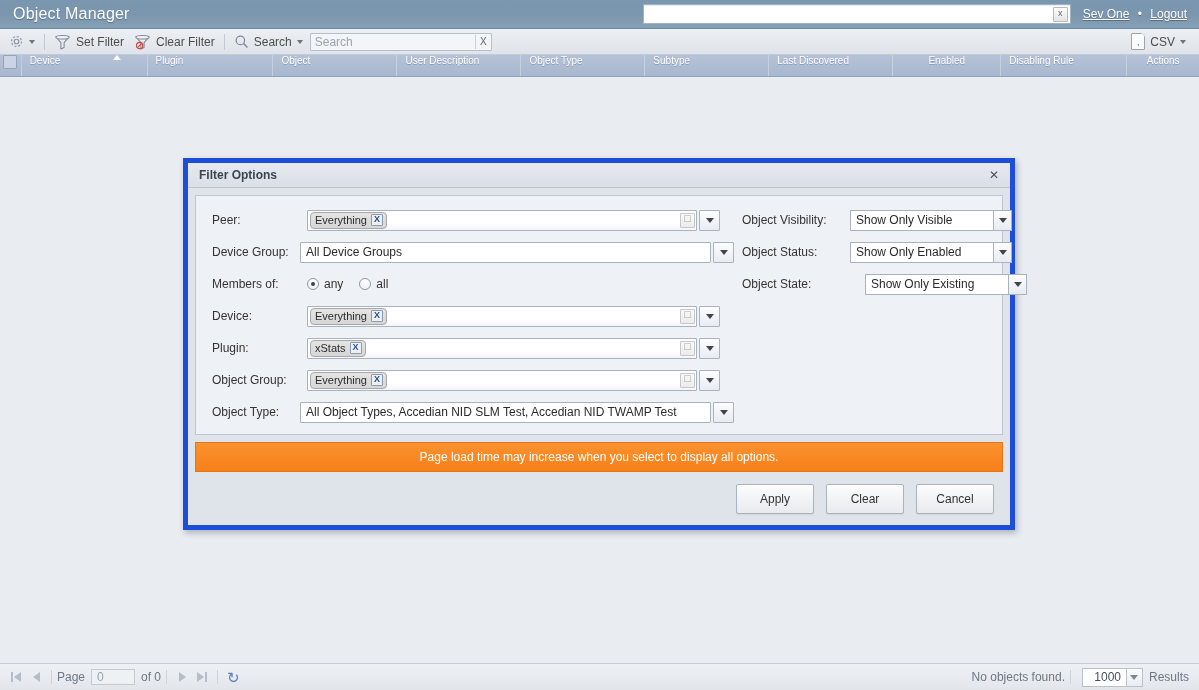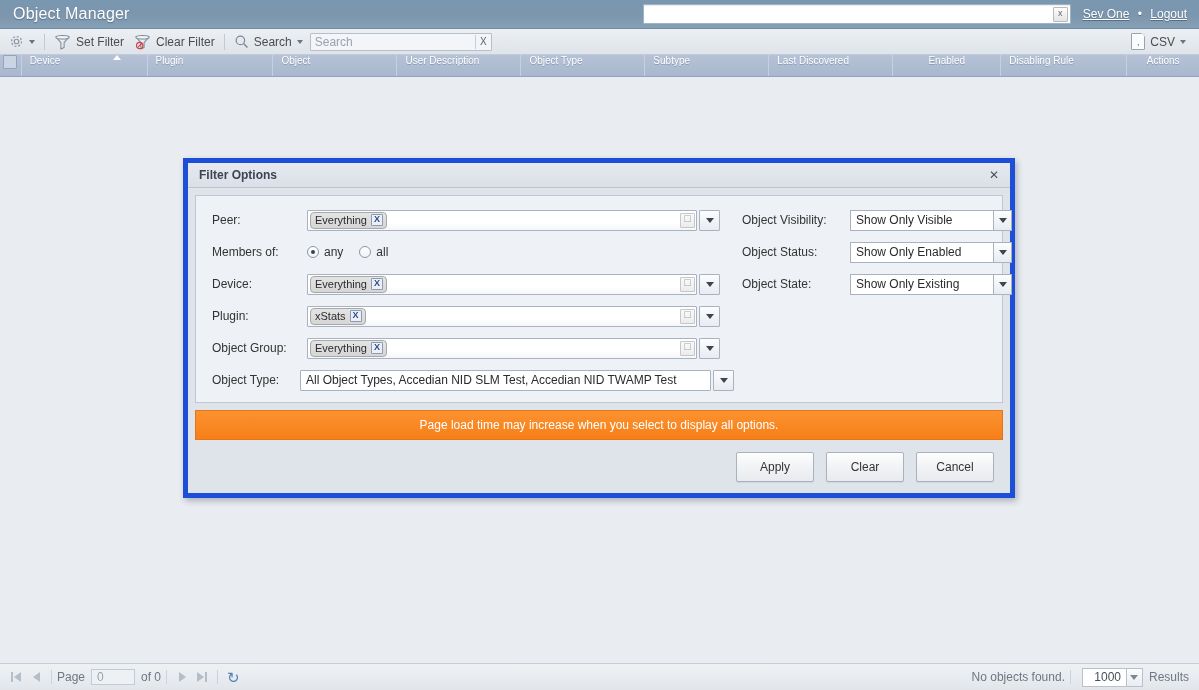--- a/index.html
+++ b/index.html
@@ -241,21 +241,21 @@
   }
   .col-left { width: 530px; }
   .col-right { flex: 1; padding-left: 8px; }
 
   .frow {
     display: flex;
     align-items: center;
     height: 24px;
     margin-bottom: 8px;
   }
-  .frow:last-child { margin-bottom: 0; }
+  .frow:last-child { margin-bottom: 0; gap: 15px; }
   .flabel {
     width: 103px;
     font-size: 12px;
     color: #333;
     padding-left: 8px;
     box-sizing: border-box;
     white-space: nowrap;
   }
   .flabel.r { width: 108px; padding-left: 0; }
 
@@ -658,20 +658,31 @@
                 <span class="x">X</span>
               </span>
               <span class="fld-clear">☐</span>
             </div>
             <div class="combo-btn">
               <span class="c"></span>
             </div>
           </div>
         </div>
 
+        <div class="frow">
+          <div class="flabel">Device Group:</div>
+          <div class="combo">
+            <div class="plain-field" style="width:411px;">
+              <span>All Device Groups</span>
+            </div>
+            <div class="combo-btn">
+              <span class="c"></span>
+            </div>
+          </div>
+        </div>
 
         <div class="frow">
           <div class="flabel">Members of:</div>
           <div class="radios">
             <div class="radio-wrap">
               <span class="radio on"></span>
               <span class="radio-lbl">any</span>
             </div>
             <div class="radio-wrap">
               <span class="radio"></span>

